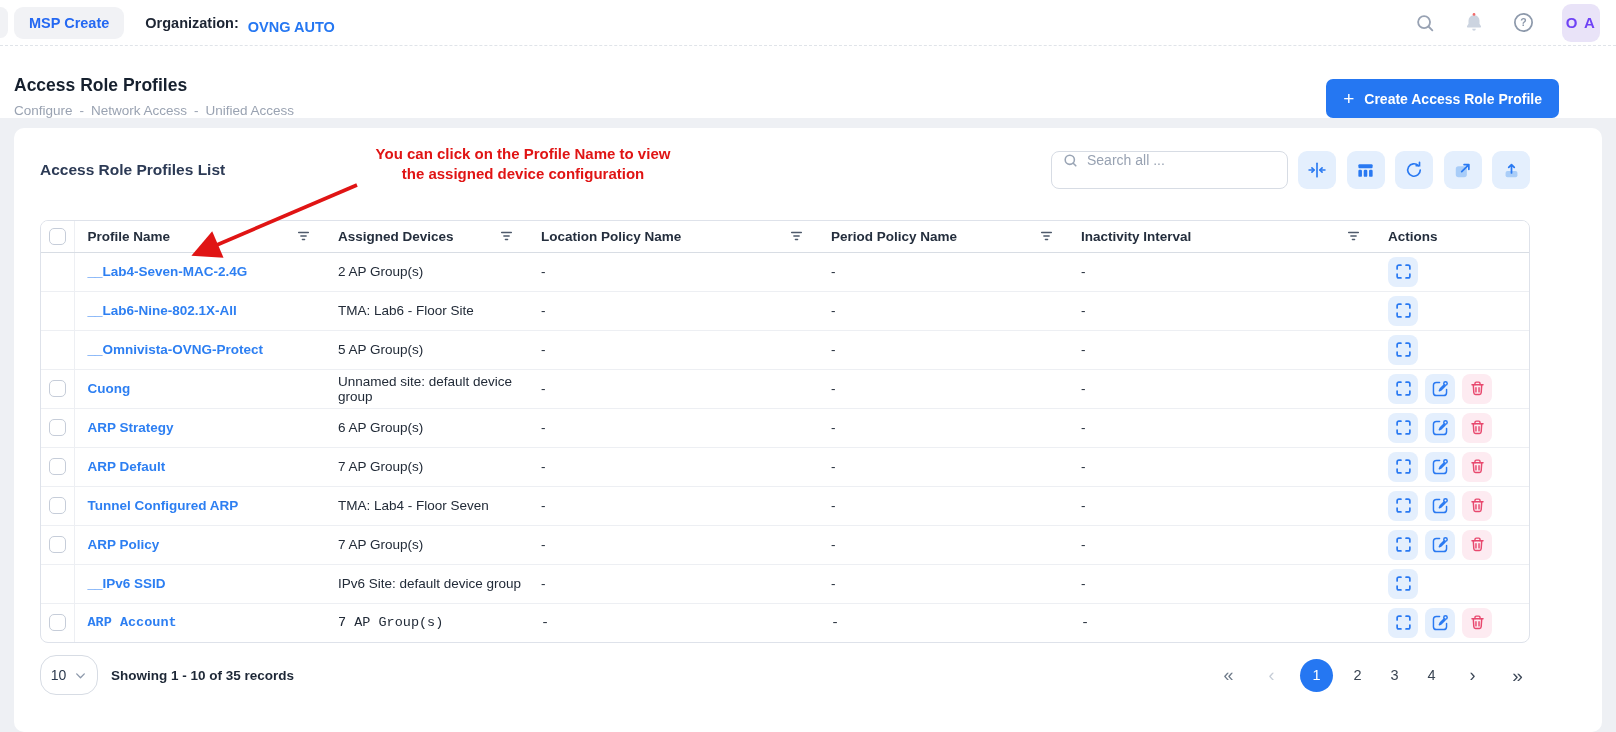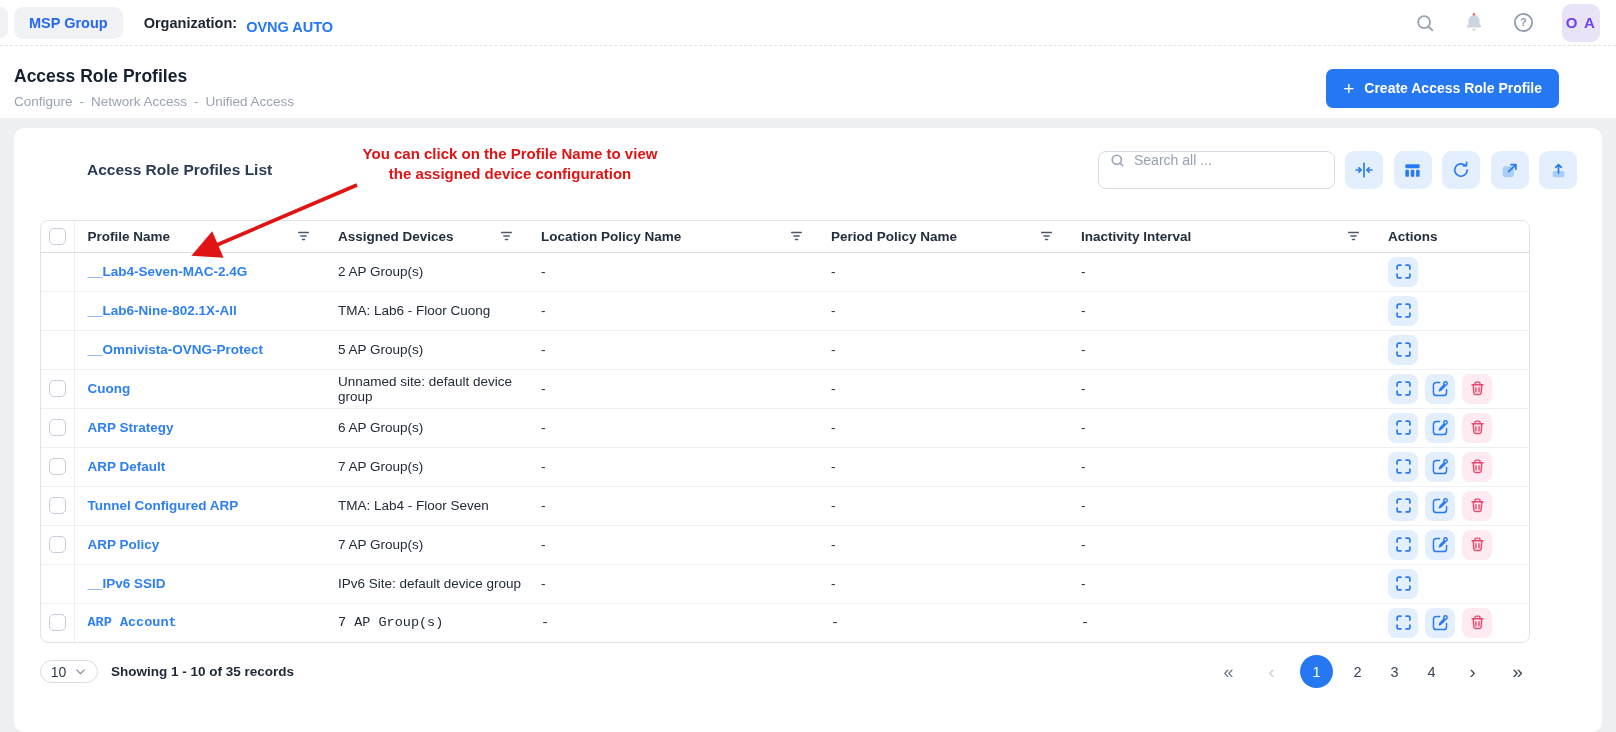--- a/index.html
+++ b/index.html
@@ -10,40 +10,40 @@
   .topbar { height:46px; background:#fff; border-bottom:1px dashed #e0e4e9; display:flex; align-items:center; padding:0 16px 0 14px; position:relative; }
   .edge-tab { position:absolute; left:-7px; top:7px; width:15px; height:31px; background:#f1f2f5; border-radius:9px; }
   .msp-chip { background:#f1f2f5; color:#2468f2; font-weight:bold; font-size:14.5px; padding:8px 15px; border-radius:9px; margin-right:21px; position:relative; z-index:1; }
   .org-label { font-weight:bold; color:#1d2533; font-size:14.5px; margin-right:9px; }
   .org-value { font-weight:bold; color:#2577f2; font-size:14.5px;margin-top:8px; }
   .topbar-right { margin-left:auto; display:flex; align-items:center; gap:27px; }
   .tb-icon { display:flex; align-items:center; justify-content:center; }
   .avatar { width:38px; height:38px; border-radius:9px; background:#e9e3f8; color:#6f42f5; display:flex; align-items:center; justify-content:center; font-weight:bold; font-size:15px; letter-spacing:1.5px; }
 
   
-  .page-header { background:#fff; padding:11px 16px 0 14px; display:flex; align-items:center; height:72px; }
+  .page-header { background:#fff; padding:11px 16px 0 14px; display:flex; align-items:flex-end; height:72px; }
   .page-title { font-size:17.5px; color:#16202e; font-weight:bold; }
   .breadcrumb { margin-top:7px; color:#9aa3b2; font-size:13.5px; }
   .breadcrumb .sep { margin:0 7px; }
   .create-btn { margin-left:auto; margin-right:41px; margin-top:1px; background:#2577f2; color:#fff; border:none; border-radius:7px; height:39px; padding:0 17px; font-size:14px; font-weight:bold; display:flex; align-items:center; gap:10px; cursor:pointer; }
   .create-btn .plus { font-size:19px; font-weight:normal; line-height:1; }
 
   
   .main { padding:10px 14px 0; height:614px; }
   .card { background:#fff; border-radius:10px; height:604px; padding:22px 0 0 26px; position:relative; }
 
-  .card-head { display:flex; align-items:center; width:1490px; height:40px;margin-left:47px; }
+  .card-head { display:flex; align-items:center; width:1490px; height:40px; }
   .list-title { font-size:15.5px; font-weight:bold; color:#2c3a55; }
   .search-box { margin-left:auto; width:237px; height:38px; border:1px solid #d7dce4; border-radius:8px; display:flex; align-items:flex-start; padding:0 10px; gap:8px; background:#fff; }
   .search-box input { border:none; outline:none; font-size:14px; color:#333; width:100%; font-family:"Liberation Sans",sans-serif; }
   .search-box input::placeholder { color:#98a2b2; }
   .toolbar { display:flex; gap:10.5px; margin-left:10px; }
   .tool-btn { width:38px; height:38px; border-radius:9px; background:#e4effd; display:flex; align-items:center; justify-content:center; cursor:pointer; }
 
-  .annotation { position:absolute; left:320px; top:16px; width:352px; text-align:center; color:#e01414; font-weight:bold; font-size:15px; line-height:20px; }
+  .annotation { position:absolute; left:333px; top:16px; width:352px; text-align:center; color:#e01414; font-weight:bold; font-size:15px; line-height:20px; }
   .arrow-svg { position:absolute; left:0; top:0; pointer-events:none; }
 
   
   .table-wrap { width:1490px; margin-top:30px; border:1px solid #dee2ea; border-radius:8px; overflow:hidden; }
   table { width:100%; border-collapse:collapse; font-size:13.5px; table-layout:fixed; }
   thead th { height:31px; border-bottom:1px solid #d8dde4; text-align:left; background:#fff; }
   .th-inner { display:flex; align-items:center; justify-content:space-between; padding:0 14px 0 13px;gap:19px; }
   .th-label { font-weight:bold; color:#242e3d; font-size:13.5px; }
   .filter-ic { display:flex; cursor:pointer; }
   tbody td { height:39px; border-bottom:1px solid #edeff3; color:#222b38; padding-left:13px; }
@@ -51,37 +51,37 @@
   .col-check { width:33px; border-right:1px solid #edeff3; text-align:center; padding-left:0 !important; }
   .cbx { display:inline-block; width:17px; height:17px; border:1.5px solid #c6cdd9; border-radius:5px; background:#fff; vertical-align:middle; cursor:pointer; }
   .name-link { color:#2d7ff2; font-weight:bold; text-decoration:none; cursor:pointer; }
   .actions-inner { display:flex; align-items:center; gap:7px; }
   .act-btn { width:30px; height:30px; border-radius:8px; display:flex; align-items:center; justify-content:center; cursor:pointer; }
   .act-blue { background:#e4effd; }
   .act-red { background:#fdebf1; }
 
   
   .card-foot { display:flex; align-items:center; width:1490px; margin-top:12px; }
-  .page-size { width:58px; height:23px; border:1px solid #d7dce4; border-radius:16px; display:flex; align-items:center; justify-content:center; gap:8px; font-size:14px; color:#2c3a4e; cursor:pointer; background:#fff; }
+  .page-size { width:58px; height:40px; border:1px solid #d7dce4; border-radius:16px; display:flex; align-items:center; justify-content:center; gap:8px; font-size:14px; color:#2c3a4e; cursor:pointer; background:#fff; }
   .showing { margin-left:13px; font-size:13.5px; color:#1d2736;font-weight:bold; }
   .pagination { margin-left:auto; display:flex; align-items:center; gap:12px; }
   .page-item { min-width:25px; height:33px; display:flex; align-items:center; justify-content:center; font-size:14.5px; color:#3a4553; cursor:pointer; }
   .page-item.active { width:33px; min-width:33px; border-radius:50%; background:#2577f2; color:#fff; }
   .chev { font-size:18px; line-height:1; }
   .chev-first { color:#6e7a89; margin-right:6px; }
   .chev-prev { color:#c6cdd7; margin-right:4px; }
   .chev-next { color:#3d4858; margin-left:4px; }
   .chev-last { color:#3d4858; font-size:19px; margin-left:8px; }
 </style>
 </head>
 <body>
 
 <div class="topbar">
   <div class="edge-tab"></div>
-  <div class="msp-chip">MSP Group</div>
+  <div class="msp-chip">MSP Create</div>
   <span class="org-label">Organization:</span>
   <span class="org-value">OVNG AUTO</span>
   <div class="topbar-right">
     <span class="tb-icon">
       <svg width="22" height="22" viewBox="0 0 24 24" fill="none" stroke="#98a2b3" stroke-width="2" stroke-linecap="round">
           <circle cx="11" cy="11" r="6.5"></circle>
           <path d="M15.8 15.8L20 20"></path>
         </svg>
     </span>
     <span class="tb-icon">
@@ -276,21 +276,21 @@
                       <path d="M7 17.5H4.5a2 2 0 0 1-2-2V13"></path>
                       <path d="M13 17.5h2.5a2 2 0 0 0 2-2V13"></path>
                     </svg>
                   </span>
                 </div>
               </td>
             </tr>
             <tr>
               <td class="col-check"></td>
               <td><a class="name-link">__Lab6-Nine-802.1X-All</a></td>
-              <td>TMA: Lab6 - Floor Cuong</td>
+              <td>TMA: Lab6 - Floor Site</td>
               <td>-</td>
               <td>-</td>
               <td>-</td>
               <td>
                 <div class="actions-inner">
                   <span class="act-btn act-blue">
                     <svg width="17" height="17" viewBox="0 0 20 20" fill="none" stroke="#2979f2" stroke-width="2" stroke-linecap="round" stroke-linejoin="round">
                       <path d="M7 2.5H4.5a2 2 0 0 0-2 2V7"></path>
                       <path d="M13 2.5h2.5a2 2 0 0 1 2 2V7"></path>
                       <path d="M7 17.5H4.5a2 2 0 0 1-2-2V13"></path>

